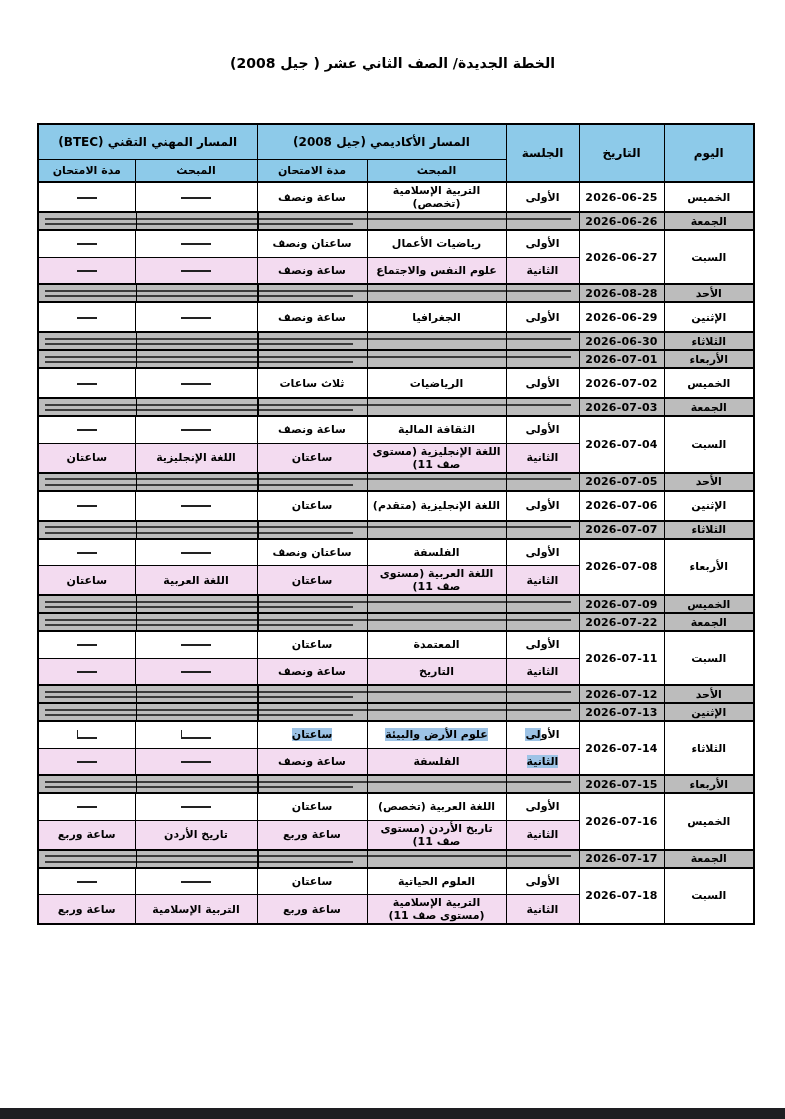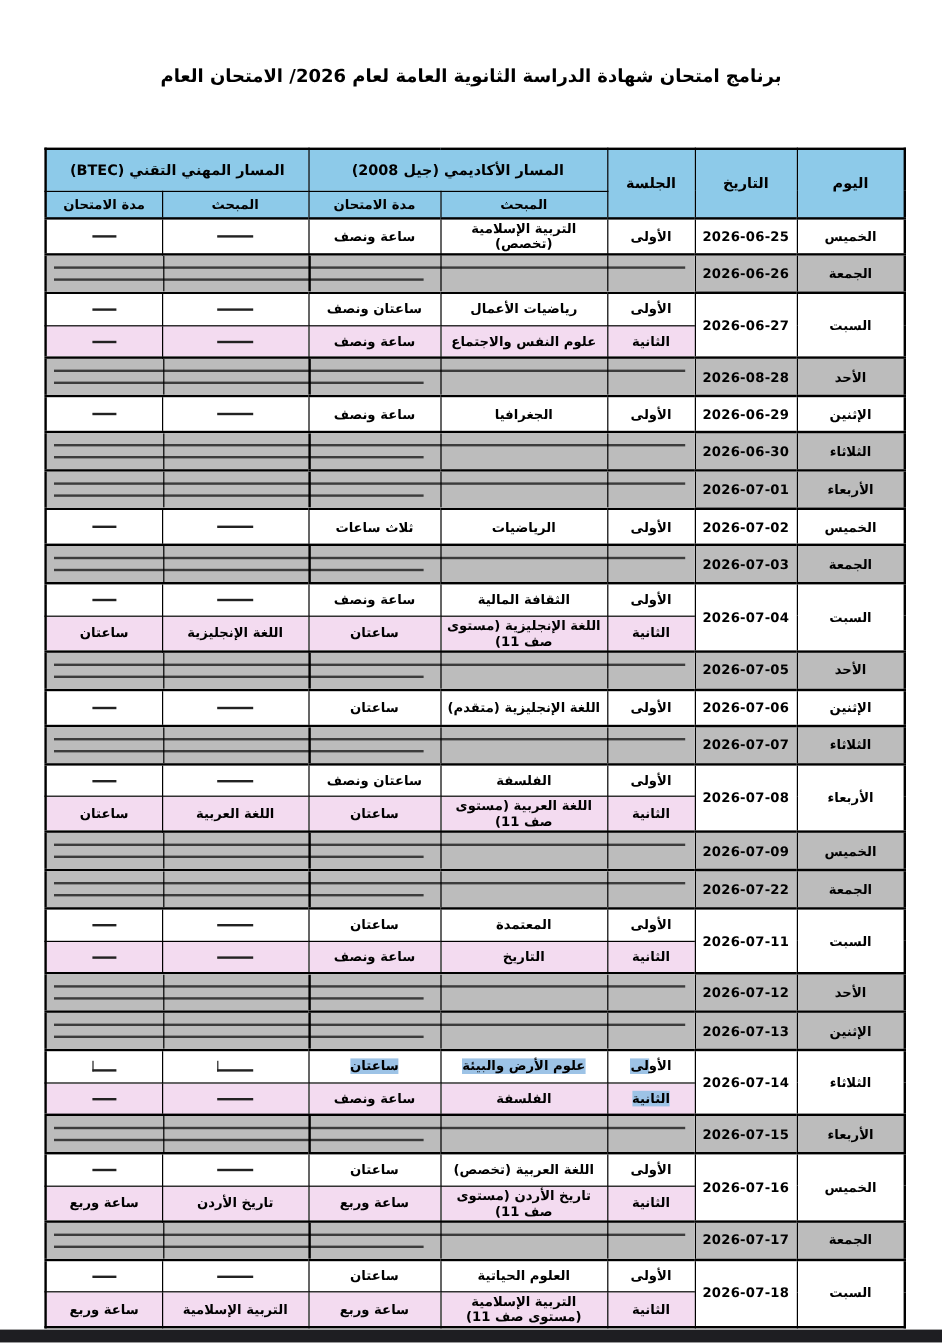--- a/index.html
+++ b/index.html
@@ -33,21 +33,21 @@
     background:var(--blue);font-size:12px;font-weight:bold;text-align:center;
   }
   thead tr.h1 th{height:35px;}
   thead tr.h2 th{height:23px;font-size:11px;}
   table.sched td{
     font-size:11px;text-align:center;vertical-align:middle;background:#fff;
     padding:1px 2px;overflow:hidden;
   }
   tr.solo td{height:30px;}
   tr.sess td{height:27px;}
-  tr.holiday td{height:32px;}
+  tr.holiday td{height:18px;}
   tr.day-start td{border-top-width:2.4px;}
   tr.pink td.sessioncell,tr.pink td.subjcell,tr.pink td.durcell,
   tr.pink td.bsubjcell,tr.pink td.bdurcell{background:var(--pink);}
   tr.holiday td{background:var(--gray);}
   td.mergedcell{position:relative;background:var(--gray);}
   .hline{position:absolute;height:2px;background:var(--line);}
   .hline.l1{left:6px;right:8px;top:30%;}
   .hline.l2{left:6px;width:57%;top:64%;}
   .vline{position:absolute;top:0;bottom:0;width:1.4px;background:#000;}
   .dash{display:inline-block;width:20px;height:0;border-bottom:2px solid #222;vertical-align:middle;}
@@ -64,21 +64,21 @@
   .bottom-bar{
     position:absolute;left:0;right:0;bottom:0;height:11px;background:var(--bar);
   }
 </style>
 </head>
 <body>
 
 <div class="page">
 
   <div class="title-block">
-    <div class="title-line1">برنامج امتحان شهادة الدراسة الثانوية العامة لعام 2026/ الامتحان العام</div>
+    <div class="title-line2">الخطة الجديدة/ الصف الثاني عشر ( جيل 2008)</div>
   </div>
 
   <table class="sched">
     <colgroup>
       <col style="width:90px">
         <col style="width:85px">
         <col style="width:73px">
       <col style="width:139px">
         <col style="width:110px">
         <col style="width:122px">

